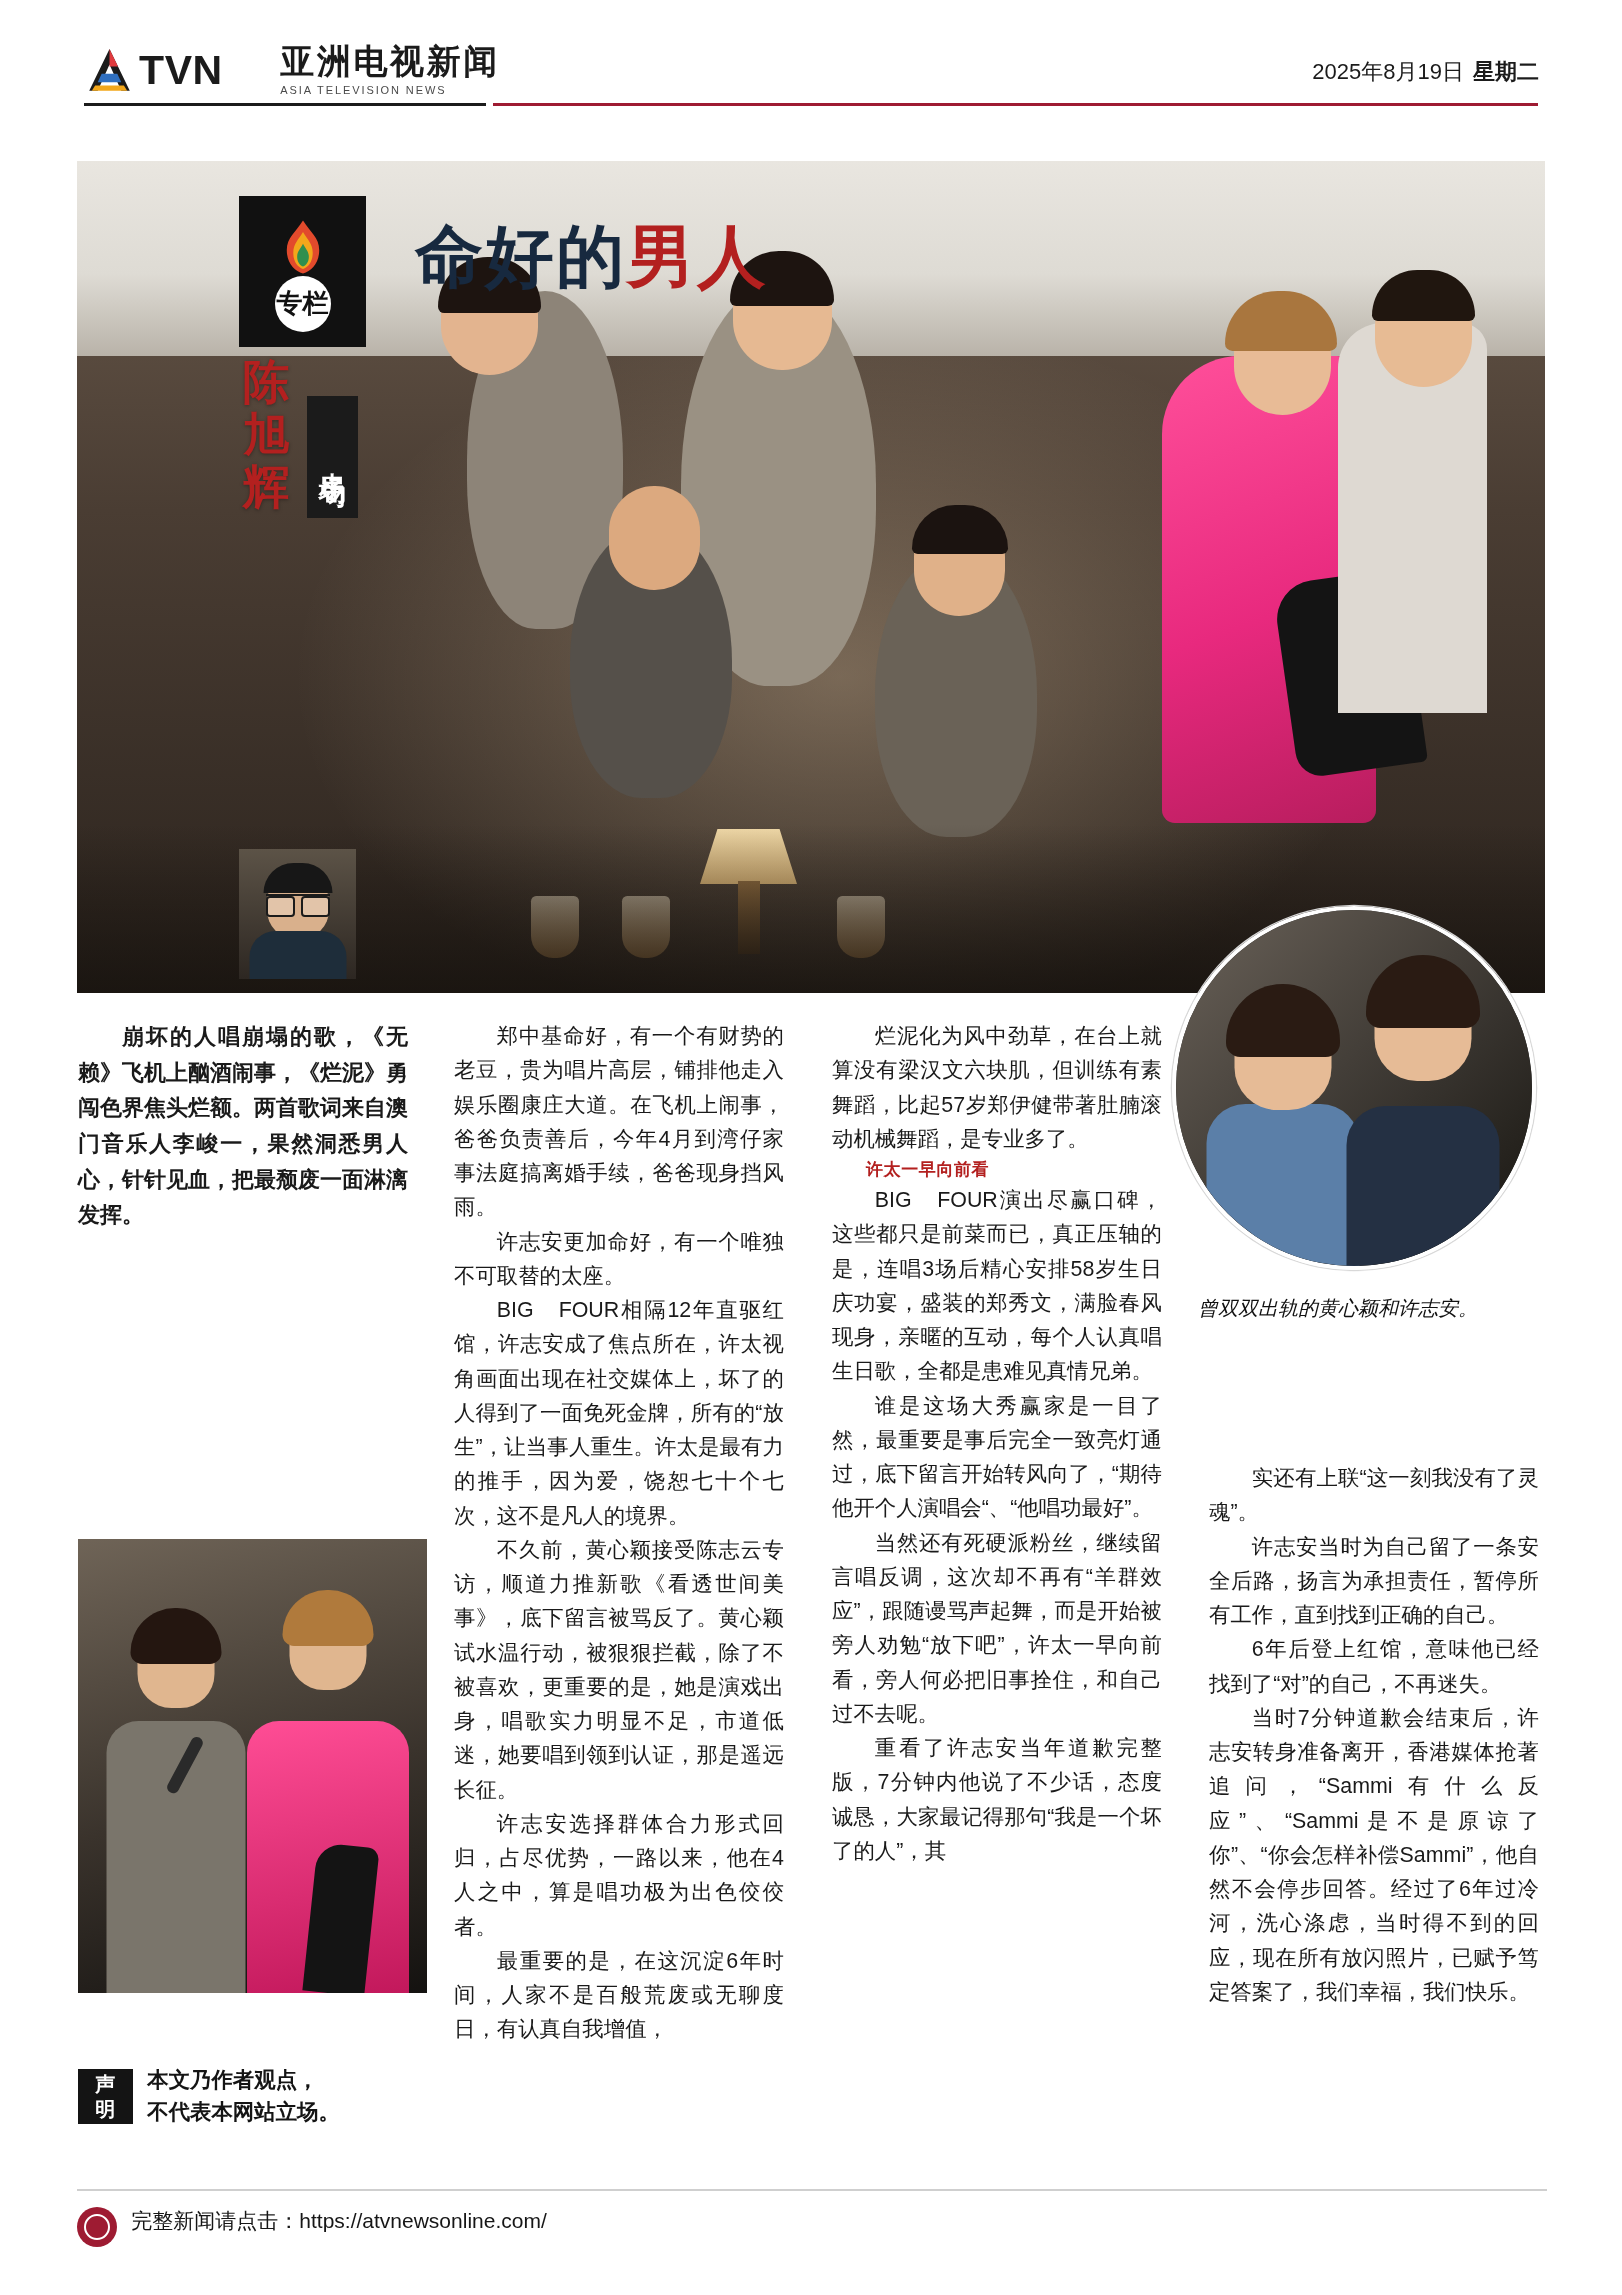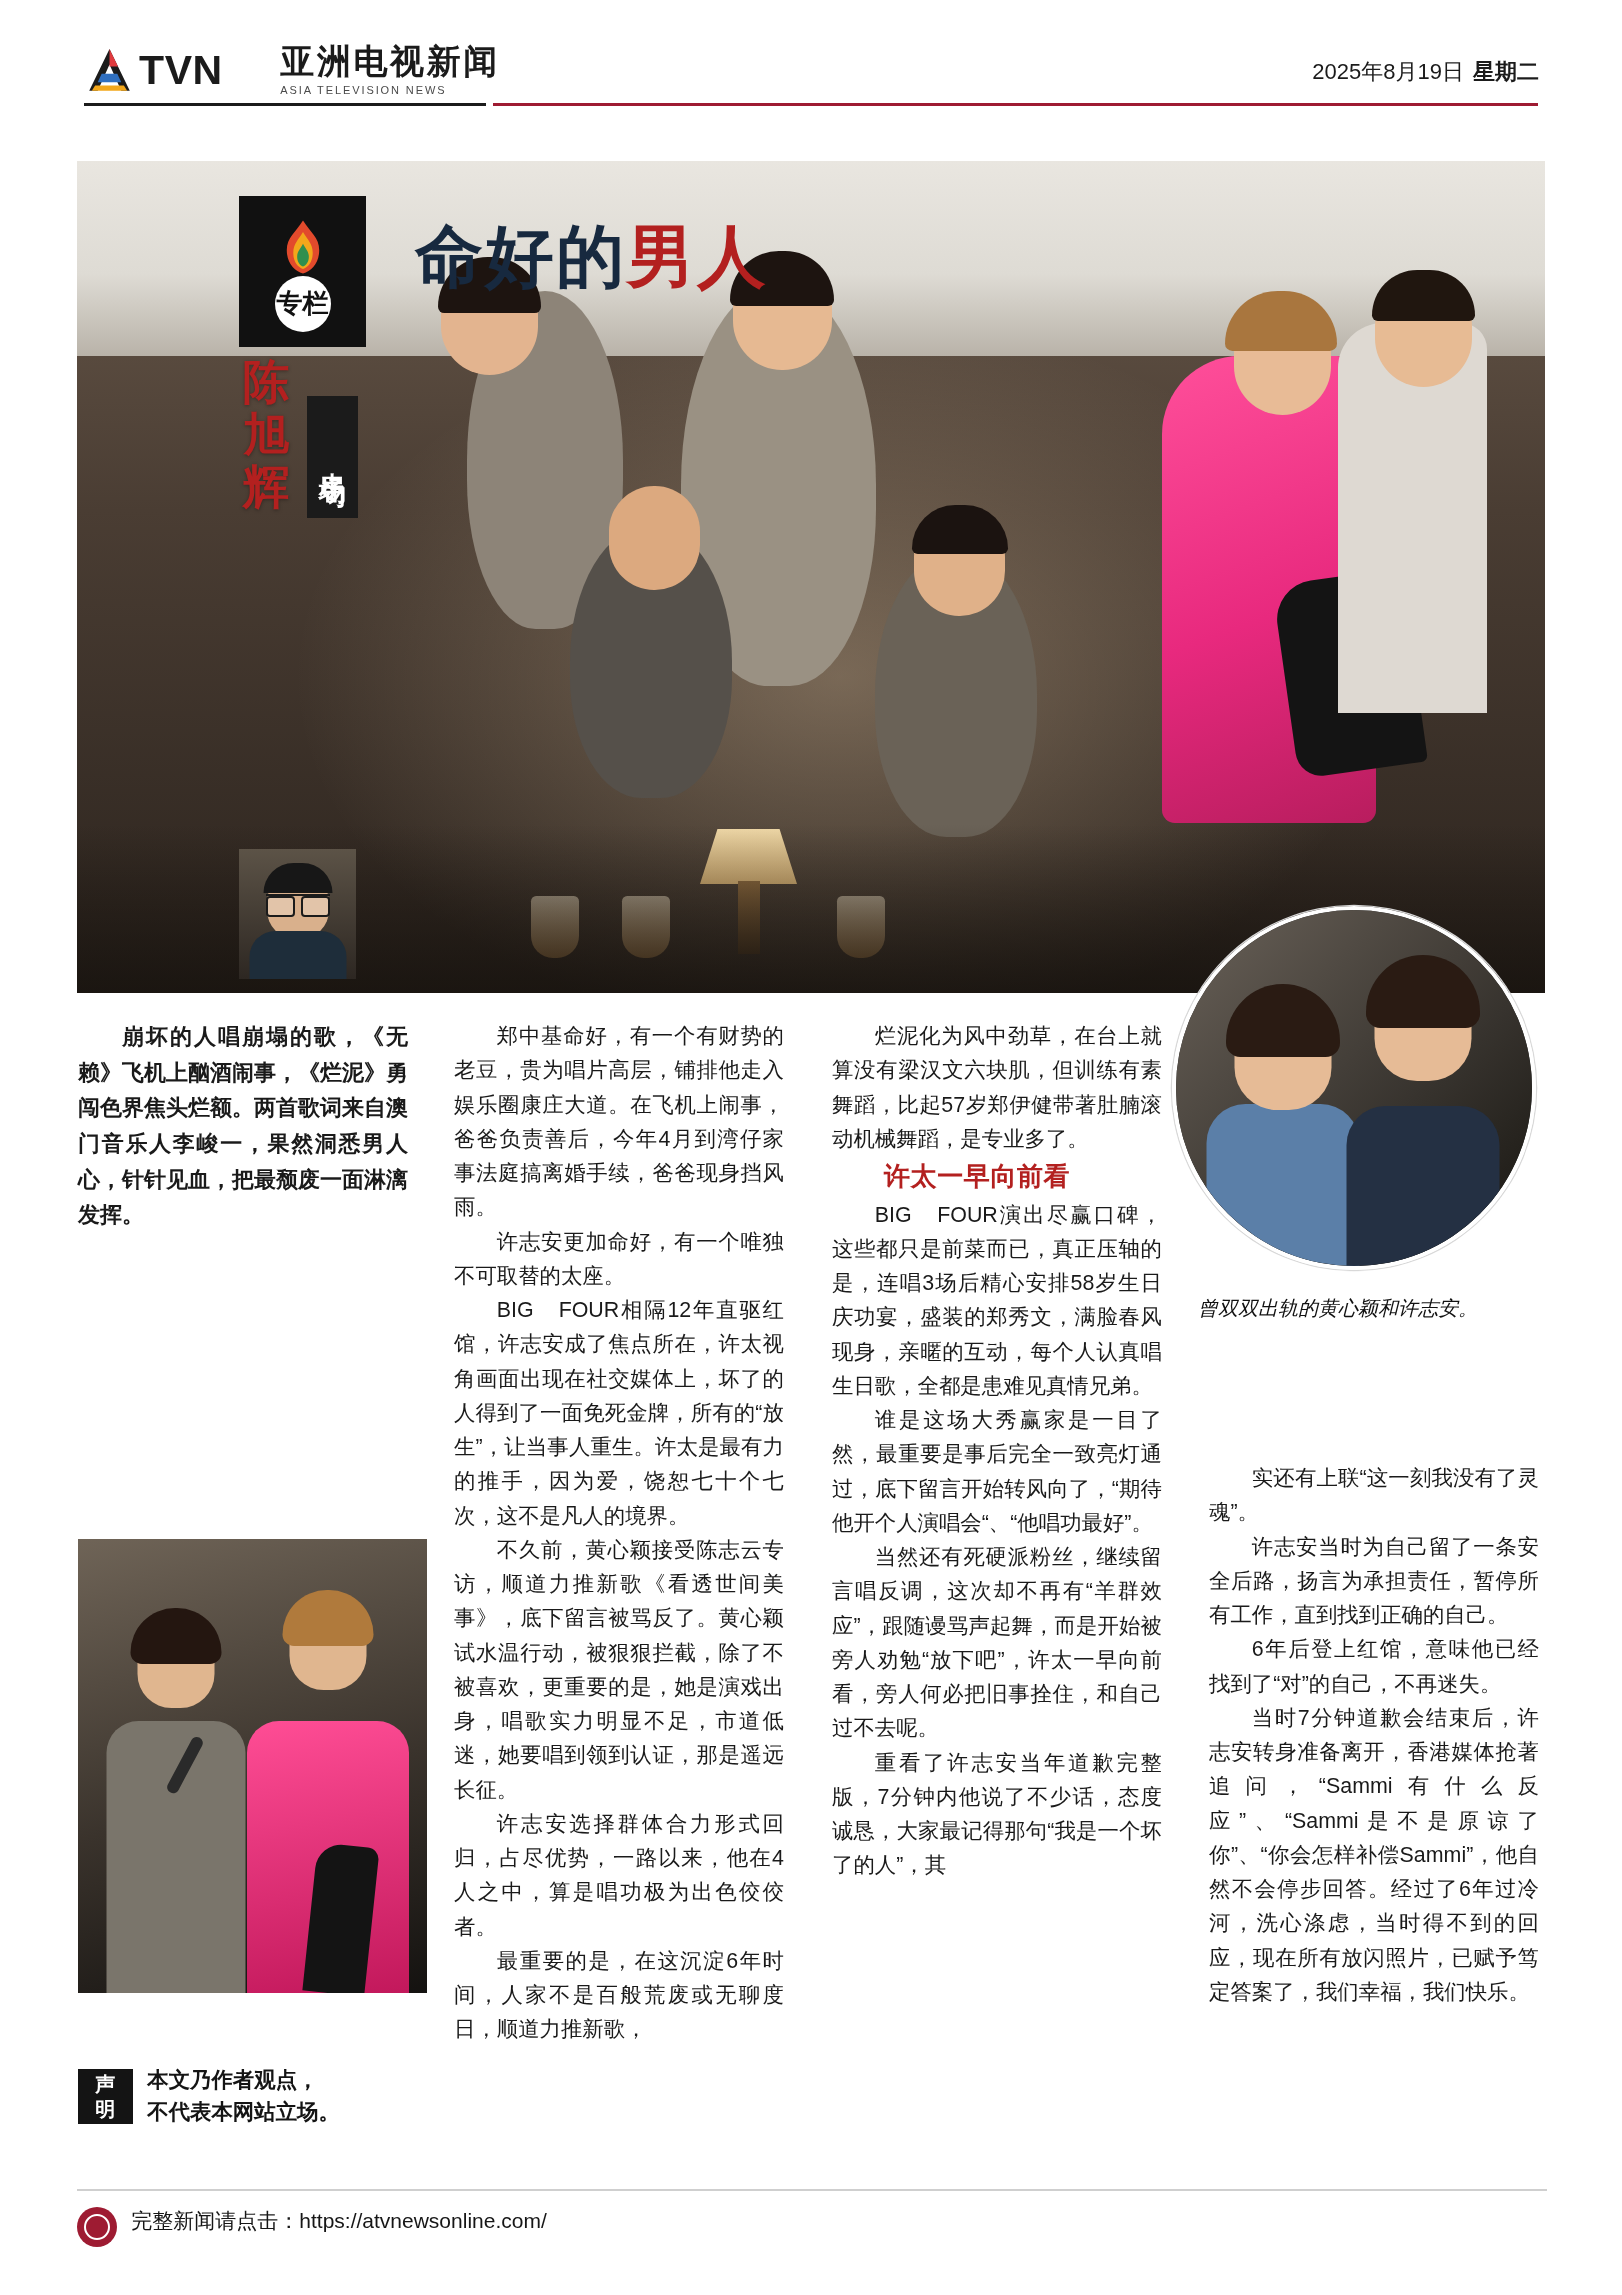--- a/index.html
+++ b/index.html
@@ -363,21 +363,21 @@
   .col p { margin: 0; text-indent: 2em; }
   .lede {
     font-weight: bold;
     font-size: 22px;
     line-height: 1.62;
     text-indent: 2em;
   }
   .subhead {
     color: #b3201f;
     font-weight: bold;
-    font-size: 26px;
+    font-size: 17px;
     text-indent: 0;
     margin: 9px 0 5.2px 0;
     letter-spacing: 0.6px;
   }
   #col1 { left: 78px; top: 1019px; width: 330px; }
   #col2 { left: 454px; top: 1019px; width: 330px; }
   #col3 { left: 832px; top: 1019px; width: 330px; }
   #col4 { left: 1209px; top: 1461px; width: 330px; }
 
   
@@ -551,21 +551,21 @@
   <div class="col" id="col1">
     <p class="lede">崩坏的人唱崩塌的歌，《无赖》飞机上酗酒闹事，《烂泥》勇闯色界焦头烂额。两首歌词来自澳门音乐人李峻一，果然洞悉男人心，针针见血，把最颓废一面淋漓发挥。</p>
   </div>
 
   <div class="col" id="col2">
     <p>郑中基命好，有一个有财势的老豆，贵为唱片高层，铺排他走入娱乐圈康庄大道。在飞机上闹事，爸爸负责善后，今年4月到湾仔家事法庭搞离婚手续，爸爸现身挡风雨。</p>
     <p>许志安更加命好，有一个唯独不可取替的太座。</p>
     <p>BIG　FOUR相隔12年直驱红馆，许志安成了焦点所在，许太视角画面出现在社交媒体上，坏了的人得到了一面免死金牌，所有的“放生”，让当事人重生。许太是最有力的推手，因为爱，饶恕七十个七次，这不是凡人的境界。</p>
     <p>不久前，黄心颖接受陈志云专访，顺道力推新歌《看透世间美事》，底下留言被骂反了。黄心颖试水温行动，被狠狠拦截，除了不被喜欢，更重要的是，她是演戏出身，唱歌实力明显不足，市道低迷，她要唱到领到认证，那是遥远长征。</p>
     <p>许志安选择群体合力形式回归，占尽优势，一路以来，他在4人之中，算是唱功极为出色佼佼者。</p>
-    <p>最重要的是，在这沉淀6年时间，人家不是百般荒废或无聊度日，顺道力推新歌，</p>
+    <p>最重要的是，在这沉淀6年时间，人家不是百般荒废或无聊度日，有认真自我增值，</p>
   </div>
 
   <div class="col" id="col3">
     <p>烂泥化为风中劲草，在台上就算没有梁汉文六块肌，但训练有素舞蹈，比起57岁郑伊健带著肚腩滚动机械舞蹈，是专业多了。</p>
     <p class="subhead">许太一早向前看</p>
     <p>BIG　FOUR演出尽赢口碑，这些都只是前菜而已，真正压轴的是，连唱3场后精心安排58岁生日庆功宴，盛装的郑秀文，满脸春风现身，亲暱的互动，每个人认真唱生日歌，全都是患难见真情兄弟。</p>
     <p>谁是这场大秀赢家是一目了然，最重要是事后完全一致亮灯通过，底下留言开始转风向了，“期待他开个人演唱会“、“他唱功最好”。</p>
     <p>当然还有死硬派粉丝，继续留言唱反调，这次却不再有“羊群效应”，跟随谩骂声起舞，而是开始被旁人劝勉“放下吧”，许太一早向前看，旁人何必把旧事拴住，和自己过不去呢。</p>
     <p>重看了许志安当年道歉完整版，7分钟内他说了不少话，态度诚恳，大家最记得那句“我是一个坏了的人”，其</p>
   </div>

